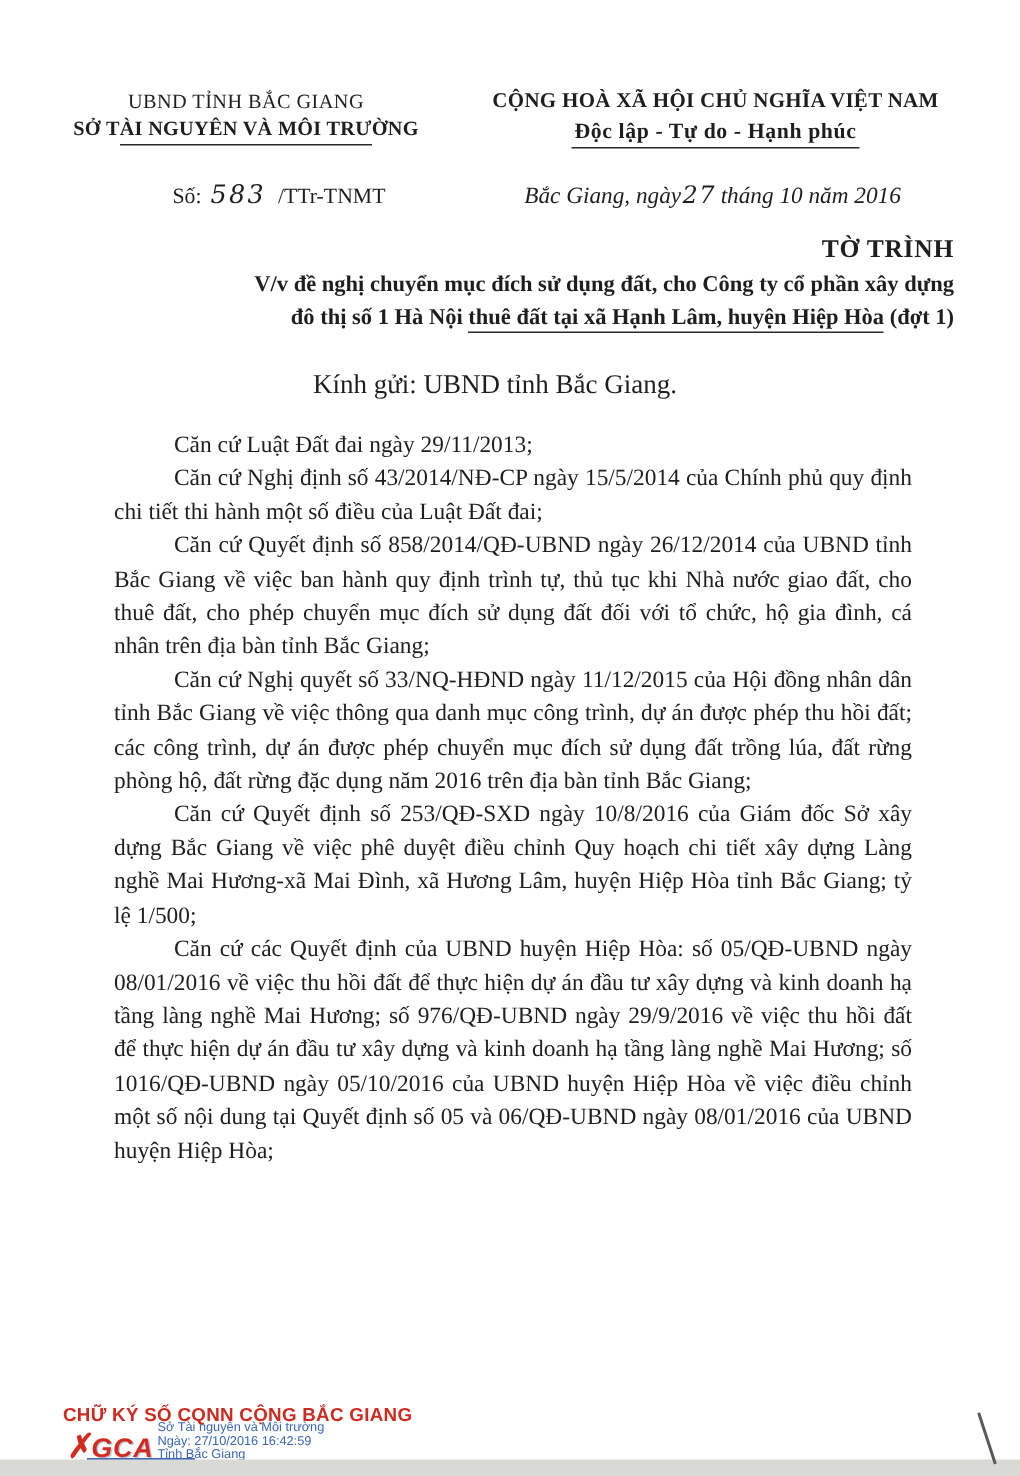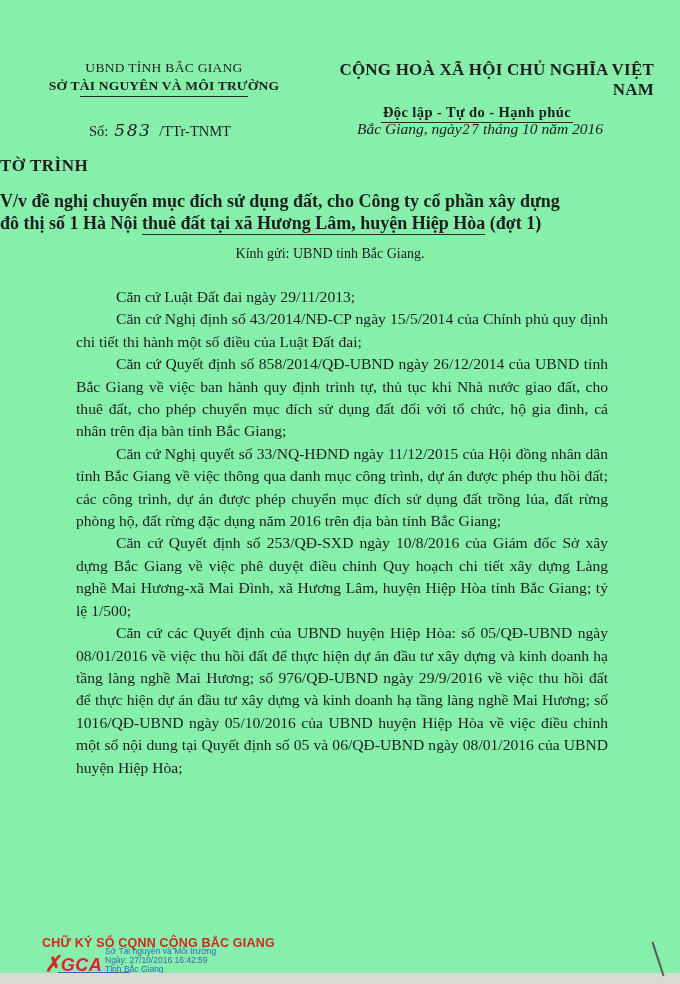--- a/index.html
+++ b/index.html
@@ -1,44 +1,44 @@
 <!DOCTYPE html>
 <html><head>
 <meta charset="utf-8">
 <style>
   html,body { margin:0; padding:0; background:#e8e8e6; }
   .page {
     position:relative; width:680px; height:984px; margin:0 auto;
-    background:#86efac; overflow:hidden;
+    background:#ffffff; overflow:hidden;
     font-family:"Liberation Serif", serif; color:#1e1e1e;
   }
   
   .header-row { position:absolute; top:60px; left:0; width:680px; display:flex; }
   .issuer-block { width:300px; text-align:center; padding-left:28px; box-sizing:border-box; }
   .issuer-line1 { font-size:13.5px; letter-spacing:.3px; }
   .issuer-line2 { font-size:13.5px; font-weight:bold; letter-spacing:.2px; margin-top:2px; }
   .issuer-underline { width:168px; border-bottom:1.6px solid #2a2a2a; margin:2px auto 0; }
   .national-block { flex:1; text-align:center; padding-right:26px; }
-  .national-line1 { font-size:17px; font-weight:bold; letter-spacing:.2px;text-align:right; }
+  .national-line1 { font-size:14px; font-weight:bold; letter-spacing:.2px; }
   .national-line2 { display:inline-block; font-size:14.5px; font-weight:bold; letter-spacing:.4px;
                     border-bottom:1.6px solid #2a2a2a; padding:1px 2px 1px; margin-top:3px; }
   
   .meta-row { position:absolute; top:120px; left:0; width:680px; display:flex; }
-  .doc-number { width:300px; padding-left:79px; box-sizing:border-box; font-size:14.5px;margin-left:10px; }
+  .doc-number { width:300px; padding-left:115px; box-sizing:border-box; font-size:14.5px; }
   .hand { font-family:"DejaVu Serif", serif; font-style:italic; font-size:17px;
           letter-spacing:1.5px; margin:0 8px 0 6px; }
   .dateline { flex:1; text-align:center; font-style:italic; font-size:15.5px; padding-right:30px; }
-  .hand-day { font-family:"DejaVu Serif", serif; font-style:italic; font-size:12px;
+  .hand-day { font-family:"DejaVu Serif", serif; font-style:italic; font-size:16px;
           letter-spacing:1px; margin:0 3px 0 1px; }
   
-  .title-block { position:absolute; top:156px; left:0; width:636px; text-align:left; }
+  .title-block { position:absolute; top:156px; left:0; width:636px; text-align:right; }
   .doc-title { font-size:17px; font-weight:bold; letter-spacing:.5px; }
-  .subject { font-size:18px; font-weight:bold; line-height:22px; margin-top:14px; }
+  .subject { font-size:15px; font-weight:bold; line-height:22px; margin-top:3px; }
   .subject .ul { border-bottom:1.7px solid #2a2a2a; padding-bottom:1px; }
-  .salutation { position:absolute; top:246px; left:0; width:660px; text-align:center; font-size:14px; }
+  .salutation { position:absolute; top:246px; left:0; width:660px; text-align:center; font-size:18px; }
   
   .body-text { position:absolute; top:286px; left:0; width:680px;
                padding:0 72px 0 76px; box-sizing:border-box; }
   .para { margin:0; font-size:15.6px; line-height:22.4px; text-align:justify; text-indent:40px; }
   
   .stamp { position:absolute; left:42px; top:936px; width:330px; }
   .stamp-title { color:#cf2a1f; font-family:"Liberation Sans", sans-serif; font-weight:bold;
                  font-size:12.5px; letter-spacing:.2px; }
   .stamp-info { position:absolute; left:63px; top:11px; color:#3a66b5;
                 font-family:"Liberation Sans", sans-serif; font-size:8.5px; line-height:9px; }
@@ -76,21 +76,21 @@
     </div>
     <div class="dateline">
       <span>Bắc Giang, ngày</span><span class="hand-day">27</span><span>tháng 10 năm 2016</span>
     </div>
   </div>
 
   <div class="title-block">
     <div class="doc-title">TỜ TRÌNH</div>
     <div class="subject">
       <div>V/v đề nghị chuyển mục đích sử dụng đất, cho Công ty cổ phần xây dựng</div>
-      <div><span>đô thị số 1 Hà Nội </span><span class="ul">thuê đất tại xã Hương Lâm, huyện Hiệp Hòa</span><span> (đợt 1)</span></div>
+      <div><span>đô thị số 1 Hà Nội </span><span class="ul">thuê đất tại xã Hạnh Lâm, huyện Hiệp Hòa</span><span> (đợt 1)</span></div>
     </div>
   </div>
 
   <div class="salutation">Kính gửi:  UBND tỉnh Bắc Giang.</div>
 
   <div class="body-text">
     <p class="para">Căn cứ Luật Đất đai ngày 29/11/2013;</p>
     <p class="para">Căn cứ Nghị định số 43/2014/NĐ-CP ngày 15/5/2014 của Chính phủ quy định chi tiết thi hành một số điều của Luật Đất đai;</p>
     <p class="para">Căn cứ Quyết định số 858/2014/QĐ-UBND ngày 26/12/2014 của UBND tỉnh Bắc Giang về việc ban hành quy định trình tự, thủ tục khi Nhà nước giao đất, cho thuê đất, cho phép chuyển mục đích sử dụng đất đối với tổ chức, hộ gia đình, cá nhân trên địa bàn tỉnh Bắc Giang;</p>
     <p class="para">Căn cứ Nghị quyết số 33/NQ-HĐND ngày 11/12/2015 của Hội đồng nhân dân tỉnh Bắc Giang về việc thông qua danh mục công trình, dự án được phép thu hồi đất; các công trình, dự án được phép chuyển mục đích sử dụng đất trồng lúa, đất rừng phòng hộ, đất rừng đặc dụng năm 2016 trên địa bàn tỉnh Bắc Giang;</p>

